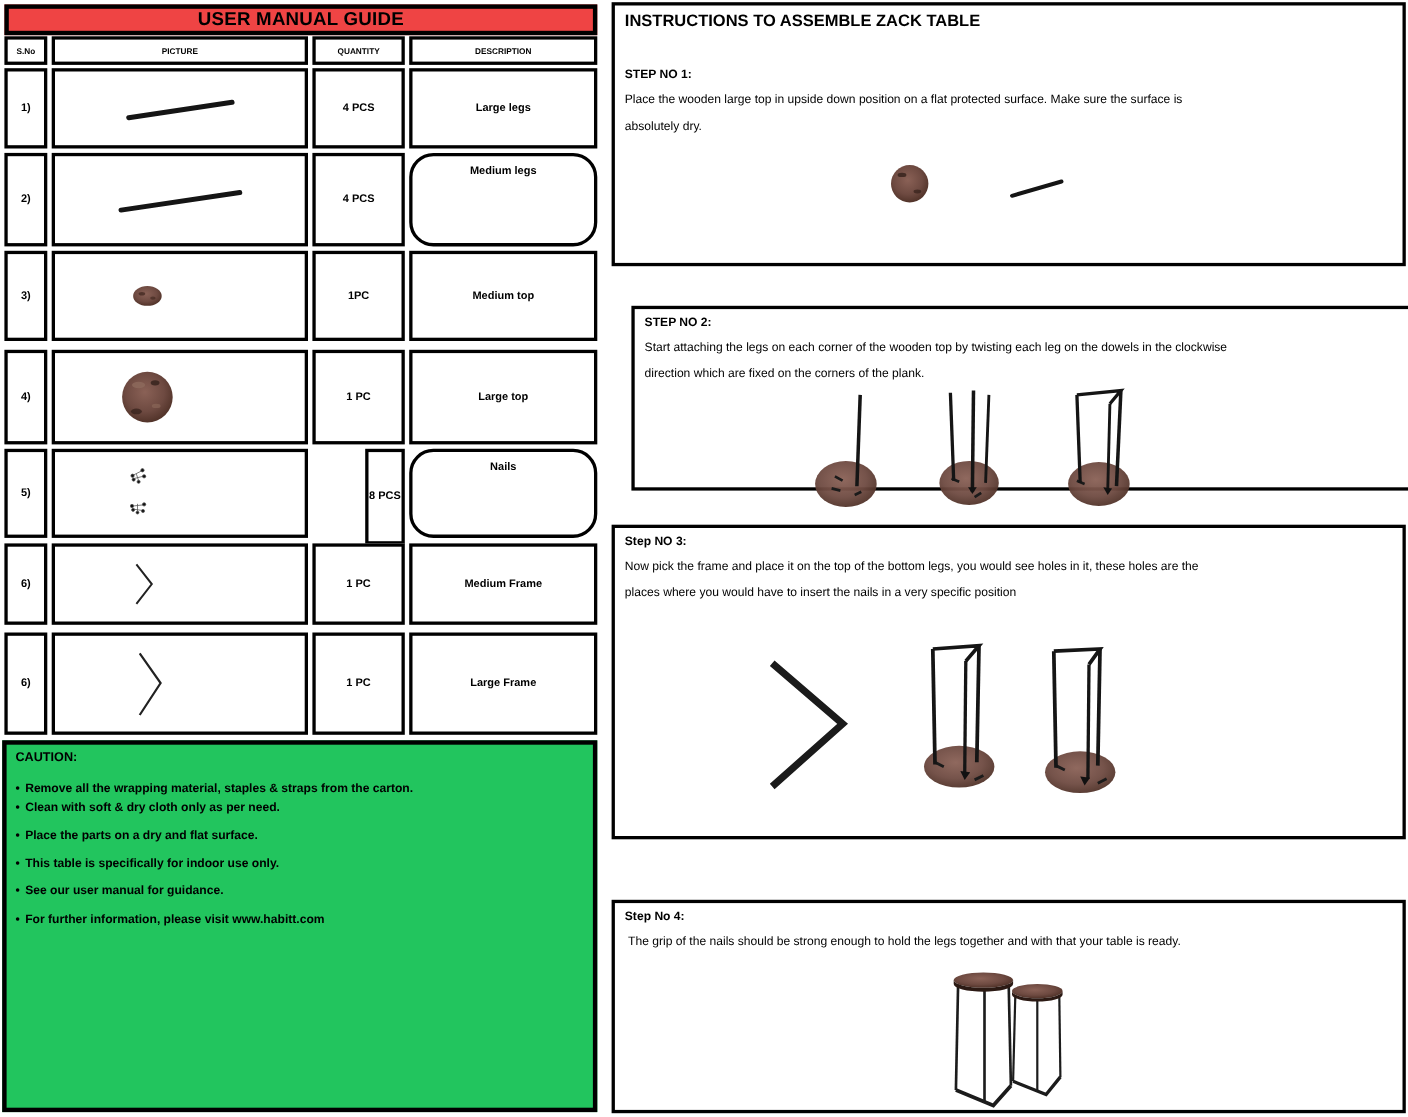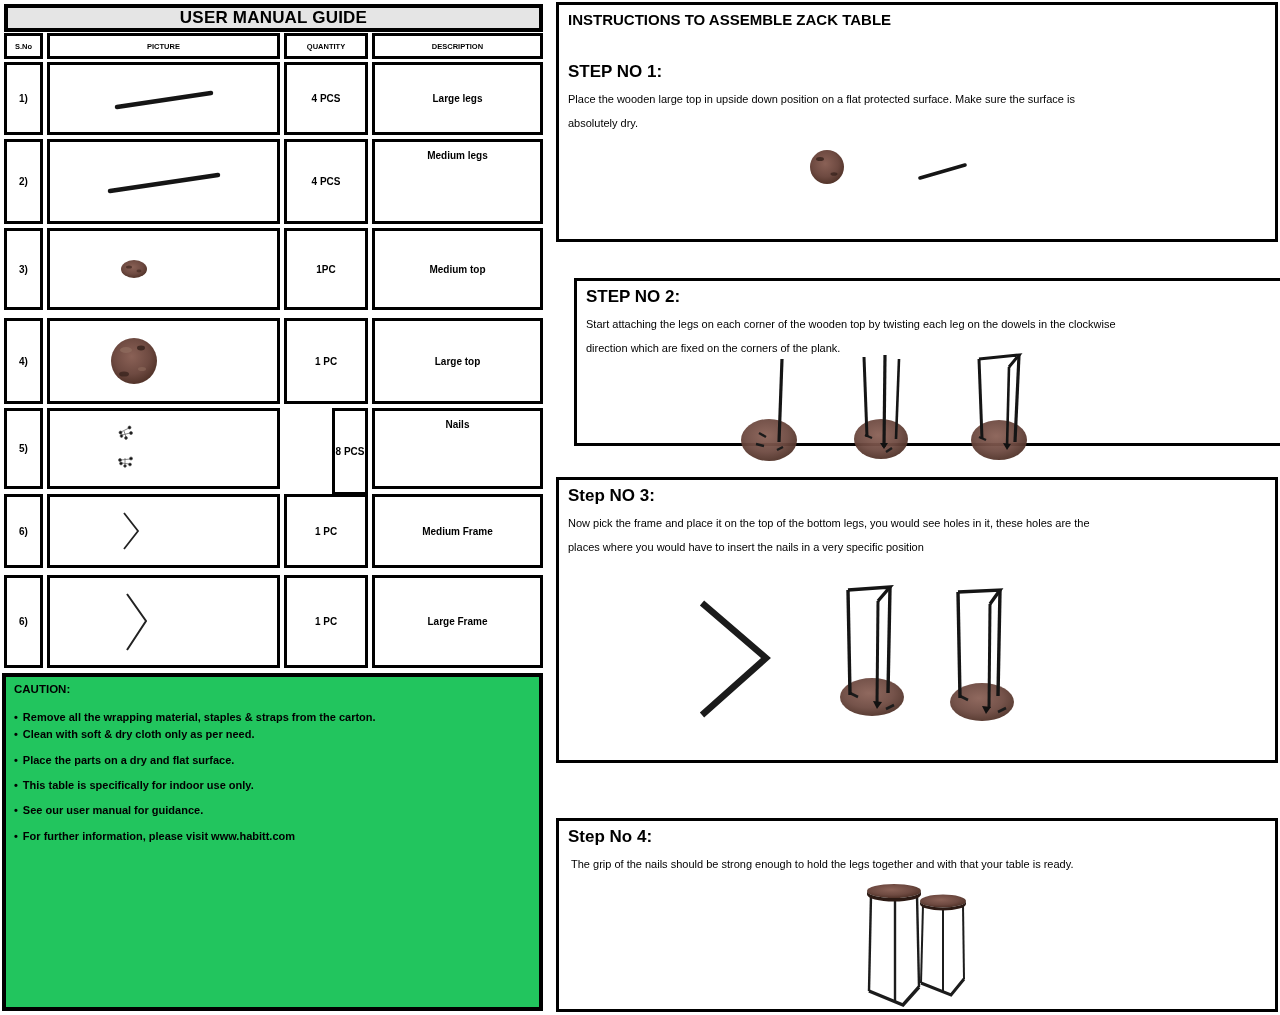--- a/index.html
+++ b/index.html
@@ -9,62 +9,62 @@
     background:#ffffff;
     font-family:"Liberation Sans", sans-serif;
     color:#000;
     overflow:hidden;
   }
   .abs { position:absolute; }
 
   
   .title-box {
     left:4px; top:4px; width:539px; height:28px;
-    border:4px solid #000; background:#e5e5e5;
+    border:4px solid #000; background:#ef4444;
     display:flex; align-items:center; justify-content:center;
   }
   .title-box span { font-size:17px; font-weight:bold; letter-spacing:.2px; }
 
   .row-grid {
     left:4px; width:539px;
     display:grid;
     grid-template-columns:39px 233px 84px 171px;
     column-gap:4px;
   }
   .cell {
     border:3px solid #000; background:#fff;
     display:flex; align-items:center; justify-content:center;
     font-weight:bold; text-align:center;
   }
   .hdr { font-size:7.5px; }
   .sno { font-size:10px; }
   .qty { font-size:10px; }
   .desc { font-size:10px; }
-  .desc.top-align { align-items:flex-start; padding-top:8px; }
+  .desc.top-align { align-items:flex-start; padding-top:8px;border-radius:22px; }
   .pic { }
 
   
   .caution-box {
     left:2px; top:673px; width:541px; height:338px;
     border:4px solid #000; background:#22c55e;
     padding:6px 8px;
   }
   .caution-title { font-size:11.5px; font-weight:bold; }
   .caution-item { margin-top:16px; font-size:11px; font-weight:bold; line-height:13px; }
   .caution-item .bullet { margin-right:5px; }
   .caution-item + .caution-item { margin-top:4px; }
 
   
   .step-box {
     left:556px; width:722px;
     border:3px solid #000; background:#fff;
     padding:6px 9px;
   }
   .ins-title { font-size:15px; font-weight:bold; }
-  .step-label { font-size:17px; font-weight:bold; }
+  .step-label { font-size:11px; font-weight:bold; }
   .step-line { font-size:11px; margin-top:11px; line-height:13px; }
   svg { display:block; }
 </style>
 </head>
 <body>
 
 <svg width="0" height="0" style="position:absolute" aria-hidden="true">
   <defs>
     <radialGradient id="woodGrad" cx="45%" cy="40%" r="70%">
       <stop offset="0%" stop-color="#8a6156"></stop>

